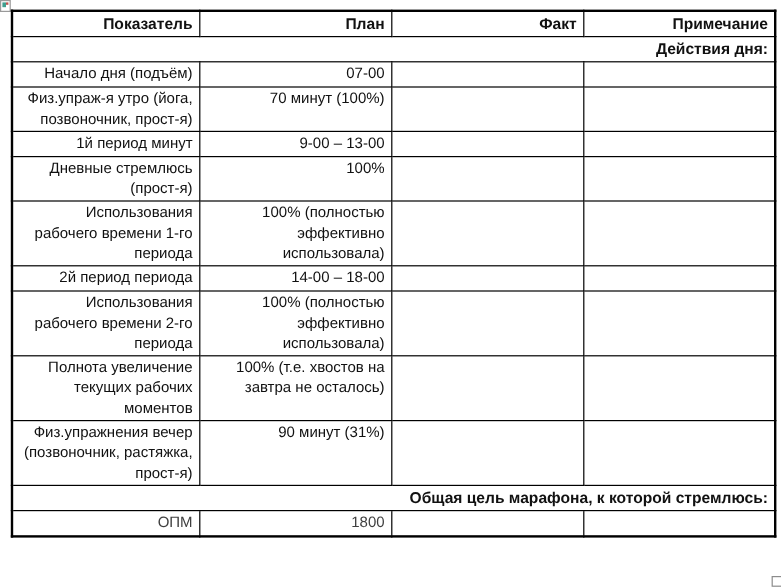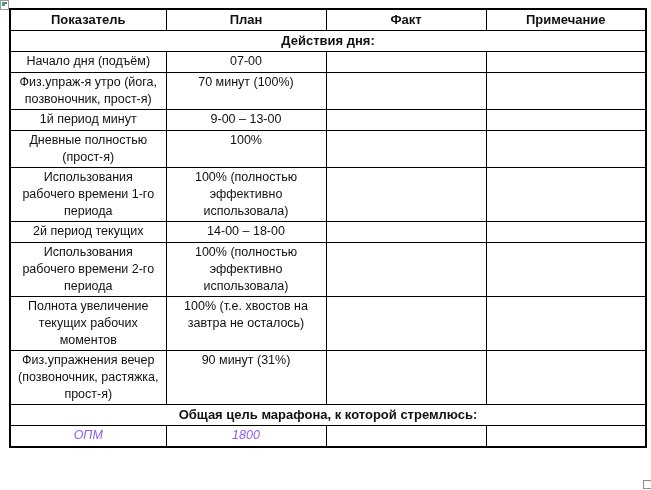--- a/index.html
+++ b/index.html
@@ -24,21 +24,21 @@
     position:absolute; left:9px; top:8px;
     border-collapse:collapse; table-layout:fixed;
     width:636px; border:2px solid #000000;
   }
   col.c-indicator { width:156px; }
   col.c-plan, col.c-fact, col.c-note { width:160px; }
   th, td {
     border:1px solid #000000;
     padding:1px 5px;
     font-size:12.5px; line-height:17px;
-    vertical-align:top; text-align:center;
+    vertical-align:top; text-align:right;
     word-wrap:break-word;
   }
   th { font-weight:bold; font-size:13px; height:18px; }
   td.section { font-weight:bold; font-size:13px; }
   td { height:18px; }
   
   .sel-handle {
     position:absolute; left:643px; top:480px; width:7px; height:7px;
     border:1px solid #8c8c8c; background:#ffffff; box-sizing:content-box;
   }
@@ -82,33 +82,33 @@
         <td></td>
         <td></td>
       </tr>
       <tr>
         <td>1й период минут</td>
         <td>9-00 – 13-00</td>
         <td></td>
         <td></td>
       </tr>
       <tr>
-        <td>Дневные полностью (прост-я)</td>
+        <td>Дневные стремлюсь (прост-я)</td>
         <td>100%</td>
         <td></td>
         <td></td>
       </tr>
       <tr>
         <td>Использования рабочего времени 1-го периода</td>
         <td>100% (полностью эффективно использовала)</td>
         <td></td>
         <td></td>
       </tr>
       <tr>
-        <td>2й период текущих</td>
+        <td>2й период периода</td>
         <td>14-00 – 18-00</td>
         <td></td>
         <td></td>
       </tr>
       <tr>
         <td>Использования рабочего времени 2-го периода</td>
         <td>100% (полностью эффективно использовала)</td>
         <td></td>
         <td></td>
       </tr>
@@ -120,21 +120,21 @@
       </tr>
       <tr>
         <td>Физ.упражнения вечер (позвоночник, растяжка, прост-я)</td>
         <td>90 минут (31%)</td>
         <td></td>
         <td></td>
       </tr>
       <tr>
         <td colspan="4" class="section">Общая цель марафона, к которой стремлюсь:</td>
       </tr>
-      <tr style="color: #8b5cf6; font-style: italic;">
+      <tr style="color: #404040;">
         <td>ОПМ</td>
         <td>1800</td>
         <td></td>
         <td></td>
       </tr>
     </tbody>
 </table>
 
 <div class="sel-handle"></div>
 

